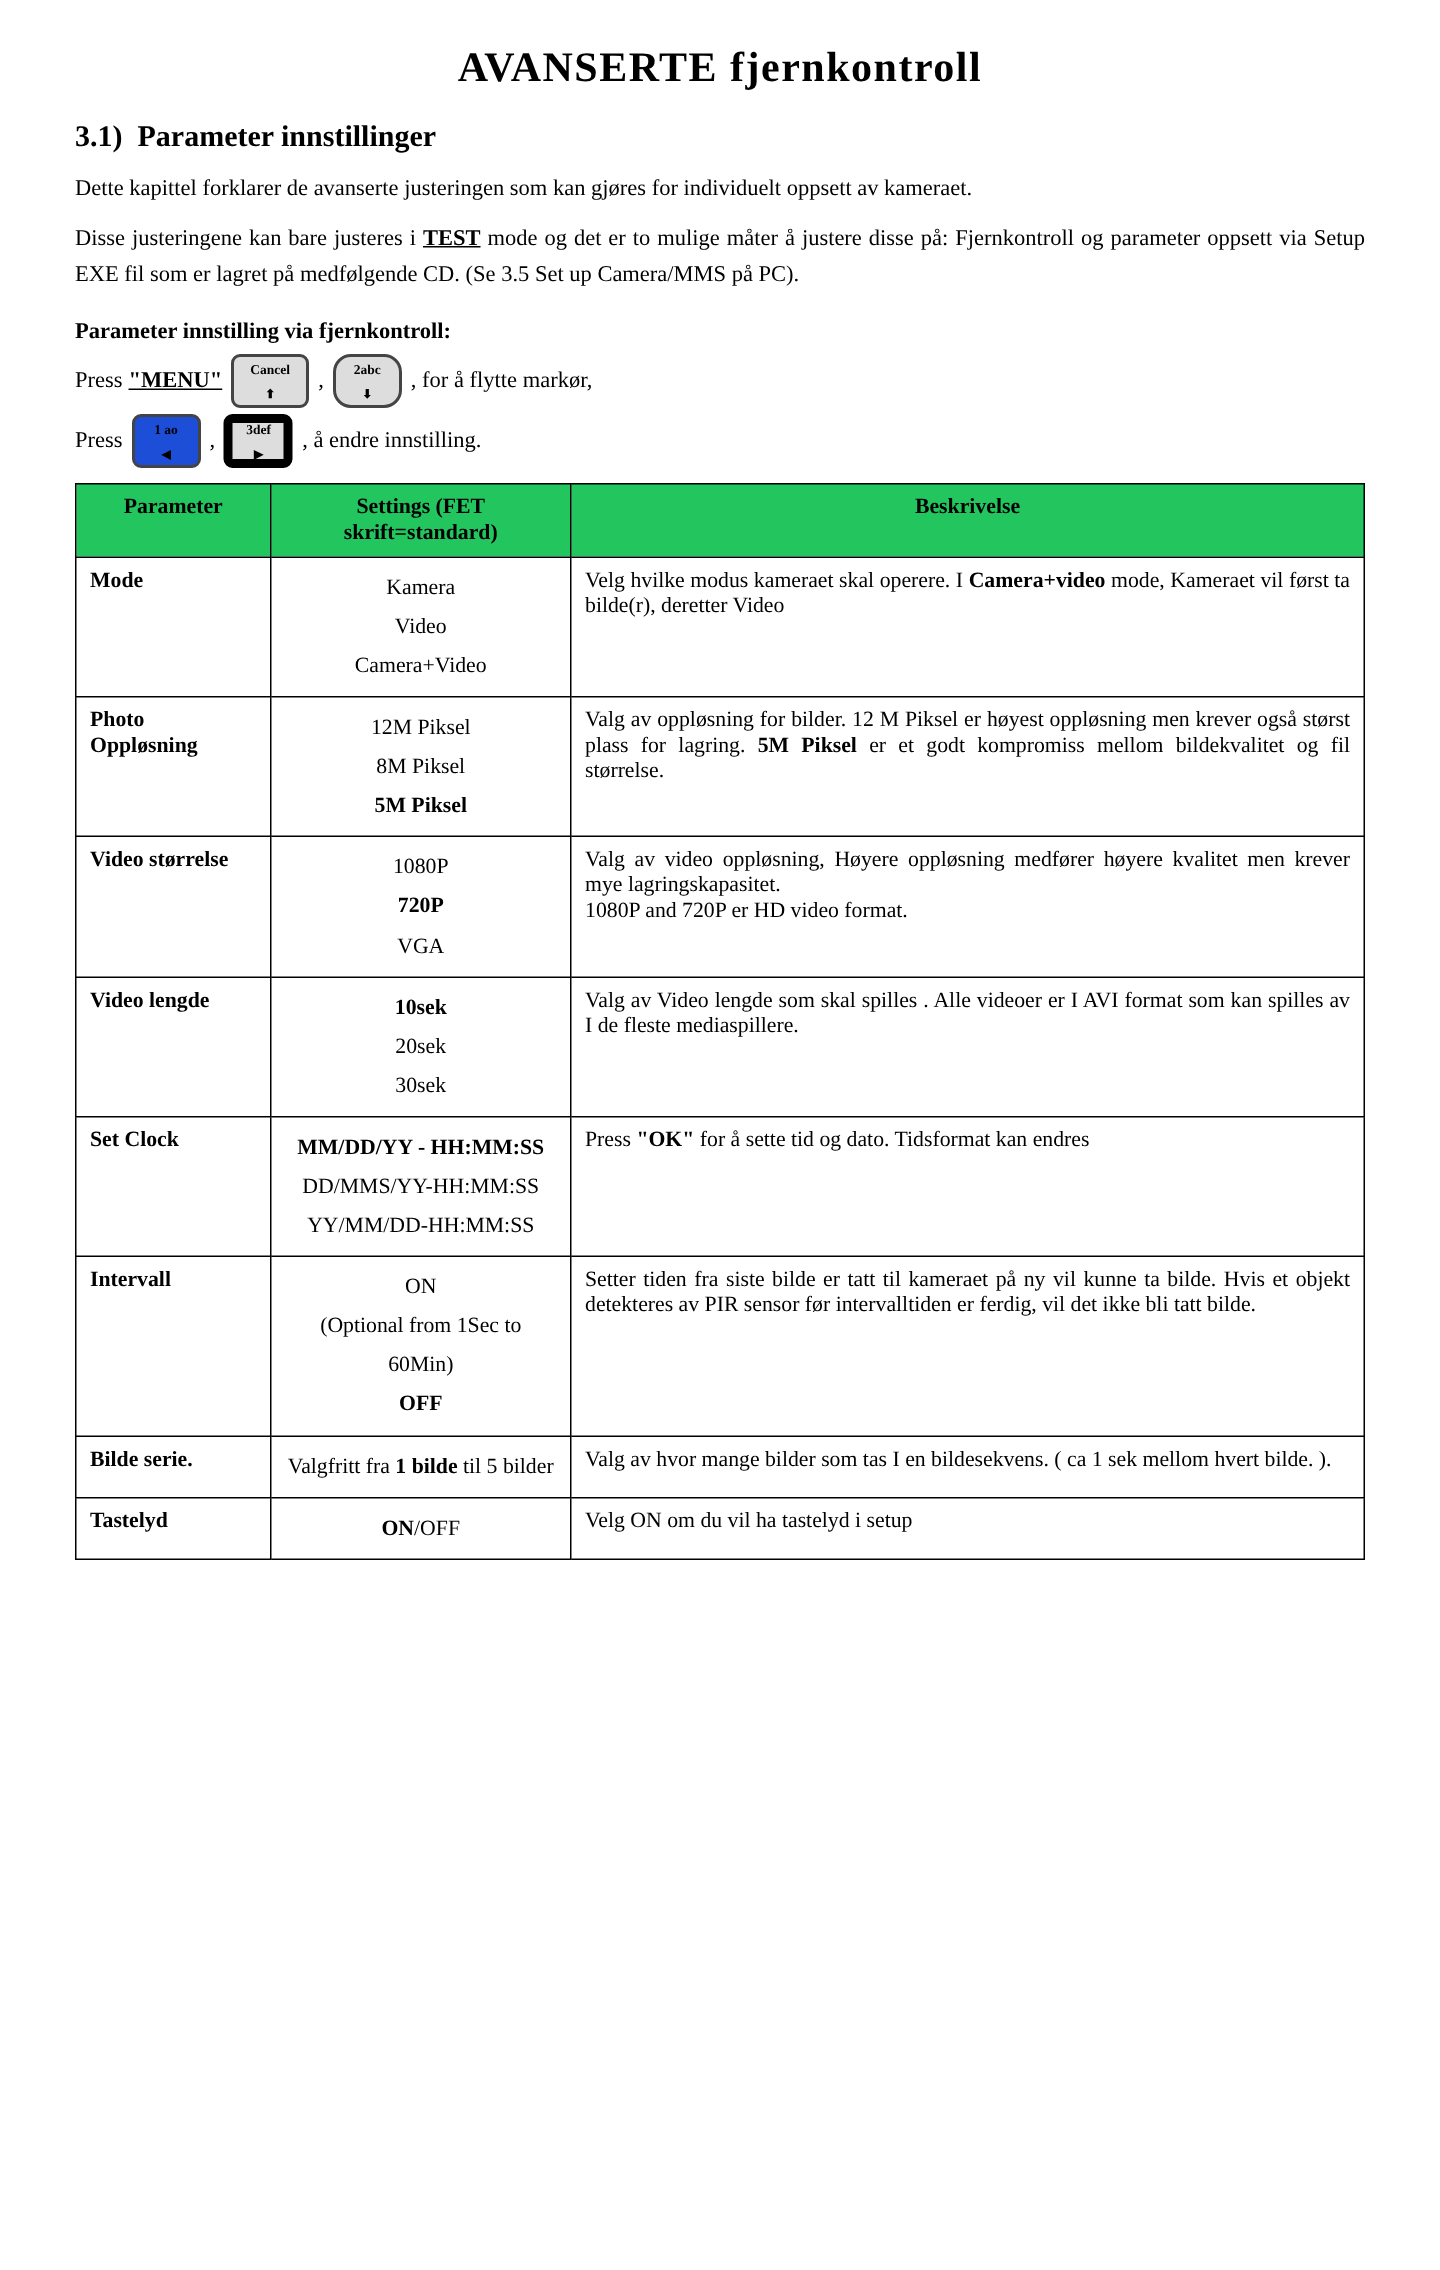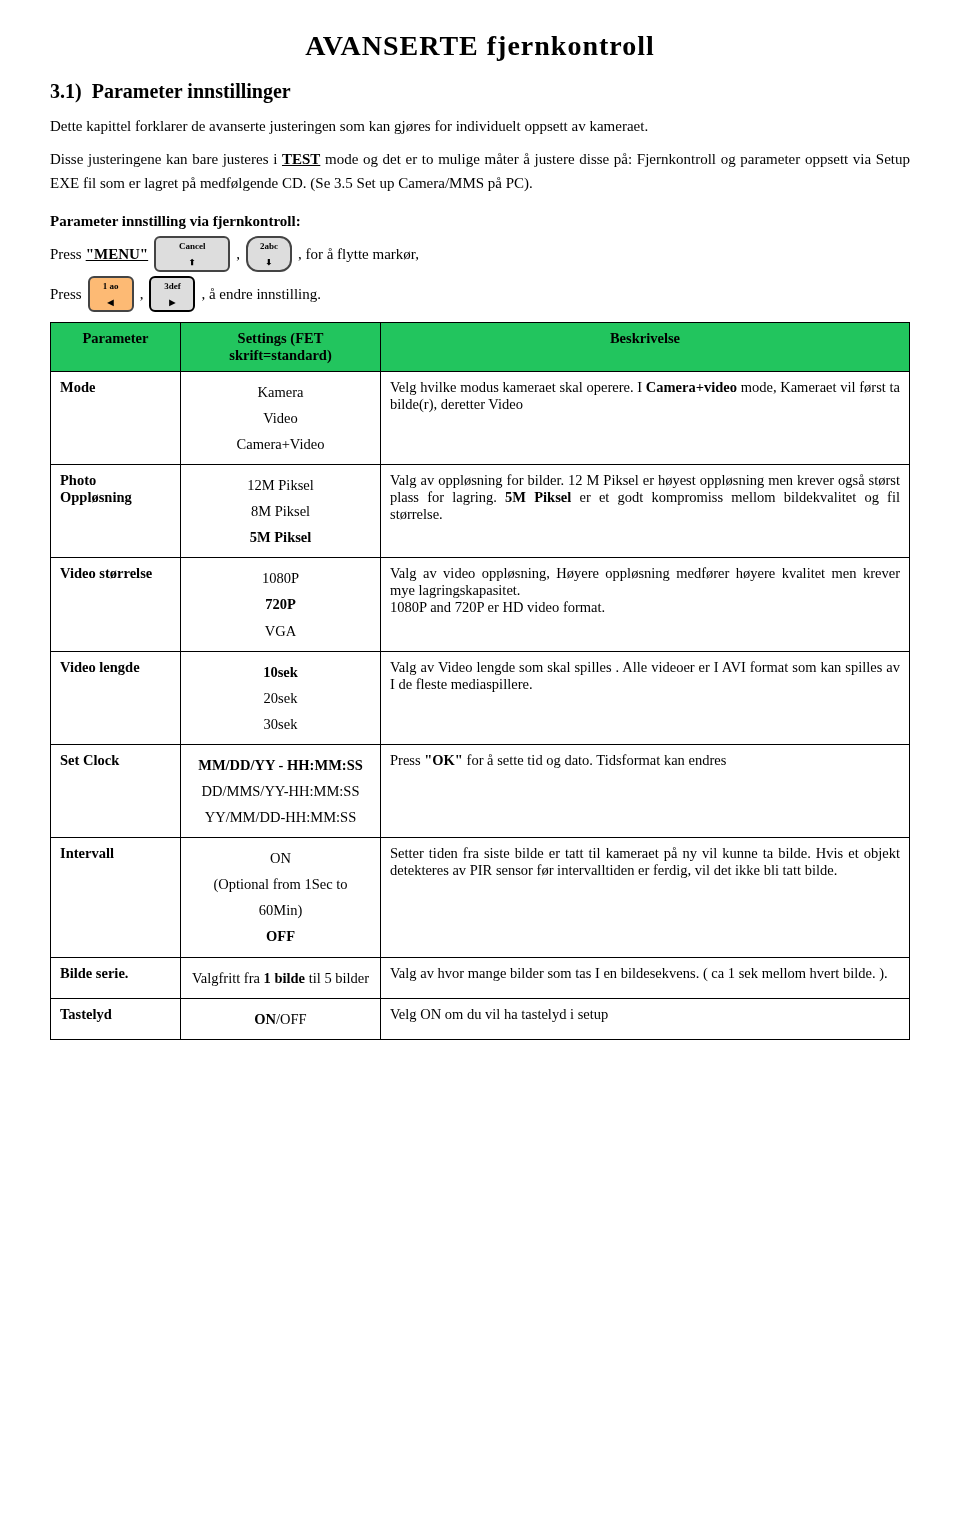--- a/index.html
+++ b/index.html
@@ -156,43 +156,43 @@
   <span>Disse justeringene kan bare justeres i </span><span class="bold underline">TEST</span><span> mode og det er to mulige måter å justere disse på: Fjernkontroll og parameter oppsett via Setup EXE fil som er lagret på medfølgende CD. (Se 3.5 Set up Camera/MMS på PC).</span>
 </p>
 
 <div class="param-section">
   <div class="param-section-title">Parameter innstilling via fjernkontroll:</div>
 
   <div class="instruction-line">
     <span>Press </span>
     <span class="menu-text">"MENU"</span>
 
-    <span class="btn-icon btn-cancel" style="font-size:11px; border-radius:6px; width:76px; height:36px; display:inline-flex; flex-direction:column; align-items:center; justify-content:center; border:2px solid #444; background:#ddd; vertical-align:middle; margin:0 2px;">
+    <span class="btn-icon btn-cancel" style="font-size:11px; border-radius:6px; width:52px; height:36px; display:inline-flex; flex-direction:column; align-items:center; justify-content:center; border:2px solid #444; background:#ddd; vertical-align:middle; margin:0 2px;">
       <span style="font-size:9px;">Cancel</span>
       <span style="font-size:8px;">⬆</span>
     </span>
     <span style="font-size:15px;">,</span>
 
     <span class="btn-icon btn-2abc" style="font-size:11px; border-radius:12px; width:46px; height:36px; display:inline-flex; flex-direction:column; align-items:center; justify-content:center; border:2px solid #444; background:#ddd; vertical-align:middle; margin:0 2px;">
       <span style="font-size:9px; font-weight:bold;">2abc</span>
       <span style="font-size:8px;">⬇</span>
     </span>
     <span>, for å flytte markør,</span>
   </div>
 
   <div class="instruction-line">
     <span>Press</span>
 
-    <span class="btn-icon btn-1ao" style="font-size:11px; border-radius:6px; width:46px; height:36px; display:inline-flex; flex-direction:column; align-items:center; justify-content:center; border:2px solid #444; background:#fdba74; vertical-align:middle; margin:0 2px;">
+    <span class="btn-icon btn-1ao" style="font-size:11px; border-radius:6px; width:46px; height:36px; display:inline-flex; flex-direction:column; align-items:center; justify-content:center; border:2px solid #444; background:#1d4ed8; vertical-align:middle; margin:0 2px;">
       <span style="font-size:9px; font-weight:bold;">1 ao</span>
       <span style="font-size:8px;">◀</span>
     </span>
     <span style="font-size:15px;">,</span>
 
-    <span class="btn-icon btn-3def" style="font-size:11px; border-radius:6px; width:46px; height:36px; display:inline-flex; flex-direction:column; align-items:center; justify-content:center; border:2px solid #000000; background:#ddd; vertical-align:middle; margin:0 2px;">
+    <span class="btn-icon btn-3def" style="font-size:11px; border-radius:6px; width:46px; height:36px; display:inline-flex; flex-direction:column; align-items:center; justify-content:center; border:6px solid #000000; background:#ddd; vertical-align:middle; margin:0 2px;">
       <span style="font-size:9px; font-weight:bold;">3def</span>
       <span style="font-size:8px;">▶</span>
     </span>
     <span>, å endre innstilling.</span>
   </div>
 </div>
 
 <table class="param-table">
   <thead>
     <tr>

